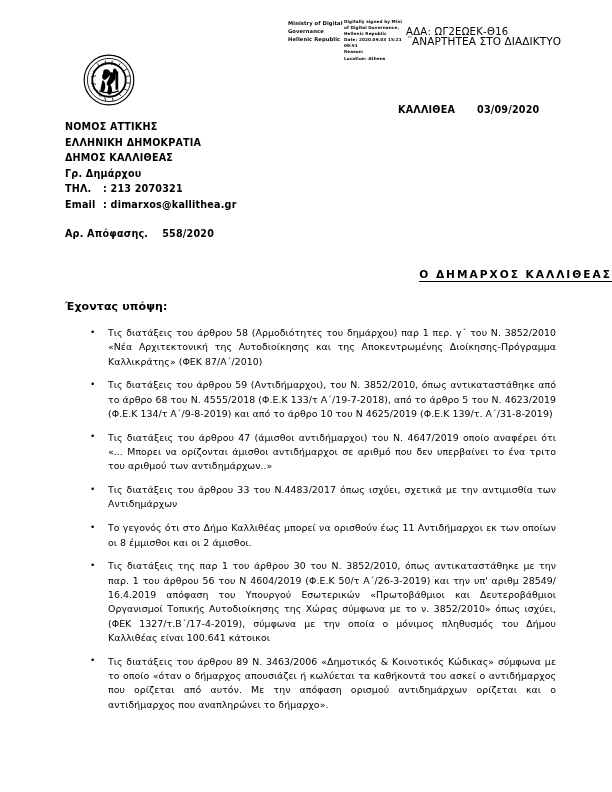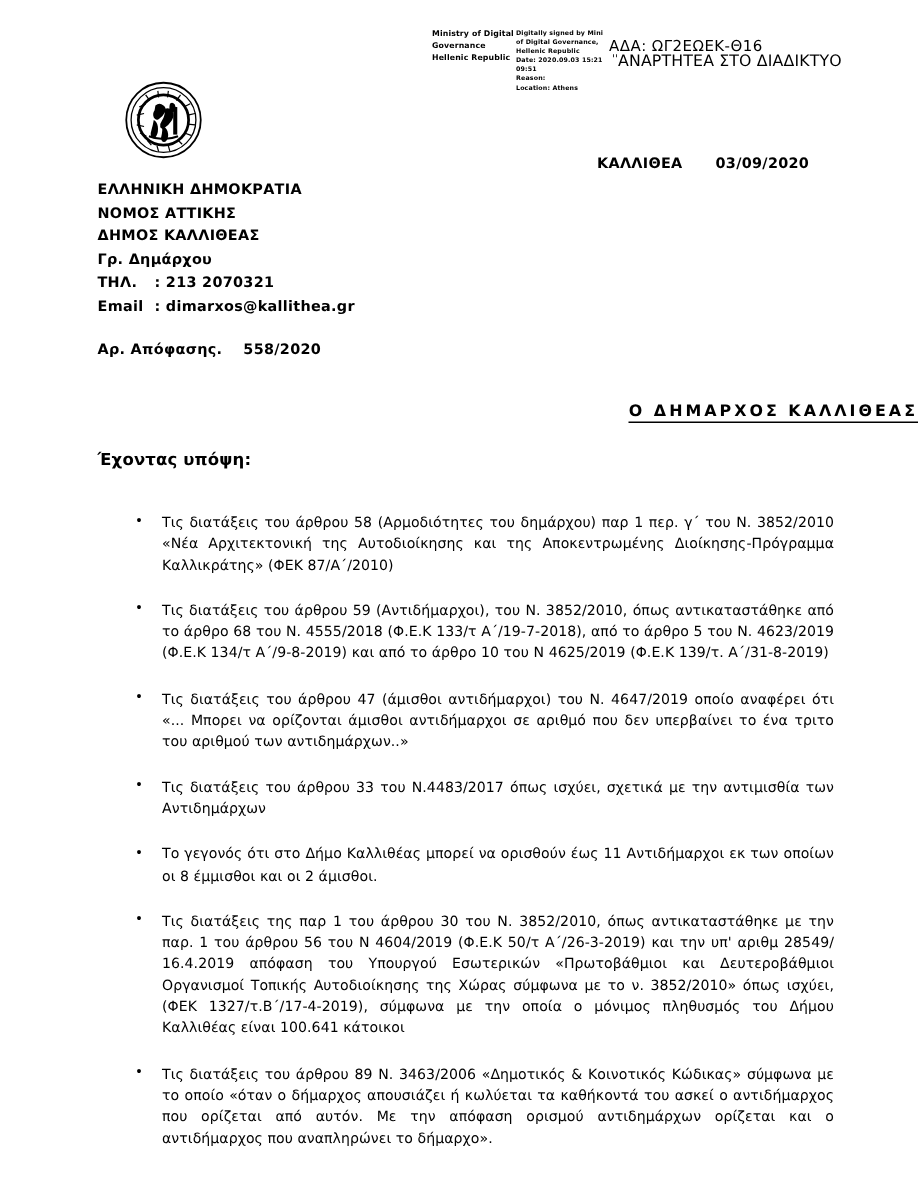--- a/index.html
+++ b/index.html
@@ -154,21 +154,20 @@
     width: 470px;
   }
   .bullet {
     position: relative;
     padding-left: 22px;
     margin-bottom: 9.5px;
     font-size: 9.4px;
     line-height: 1.52;
     text-align: justify;
     letter-spacing: 0.05px;
-    margin-top: 16px;
   }
   .bullet::before {
     content: "\2022";
     position: absolute;
     left: 4px;
     top: -0.5px;
     font-size: 9px;
   }
 </style>
 </head>
@@ -226,22 +225,22 @@
         <path d="M38 50 q4 2 5 8 q1 7 -2 12 q-2 4 -5 2 q-3 -3 -1 -9 q2 -7 3 -13 z"></path>
         <path d="M48 58 q5 0 7 6 q2 7 -1 11 q-3 4 -6 1 q-2 -4 0 -9 q1 -5 0 -9 z"></path>
         <path d="M58 30 q3 -3 6 1 q2 4 0 7 q-2 4 -5 2 q-3 -3 -1 -10 z"></path>
       </g>
       <rect x="62" y="34" width="5" height="34" fill="#000"></rect>
       <path d="M32 70 q18 7 36 0" stroke="#000" stroke-width="2.6" fill="none"></path>
     </svg>
   </div>
 
   <div class="identity">
+    <div class="row">ΝΟΜΟΣ ΑΤΤΙΚΗΣ</div>
     <div class="row">ΕΛΛΗΝΙΚΗ ΔΗΜΟΚΡΑΤΙΑ</div>
-    <div class="row">ΝΟΜΟΣ ΑΤΤΙΚΗΣ</div>
     <div class="row">ΔΗΜΟΣ ΚΑΛΛΙΘΕΑΣ</div>
     <div class="row">Γρ. Δημάρχου</div>
     <div class="row"><span class="lbl">ΤΗΛ.</span><span>: 213 2070321</span></div>
     <div class="row"><span class="lbl">Email</span><span>: dimarxos@kallithea.gr</span></div>
   </div>
 
   <div class="place-date"><span>ΚΑΛΛΙΘΕΑ</span><span class="gap"></span><span>03/09/2020</span></div>
 
   <div class="decision-no"><span>Αρ. Απόφασης.</span><span class="gap"></span><span>558/2020</span></div>
 

